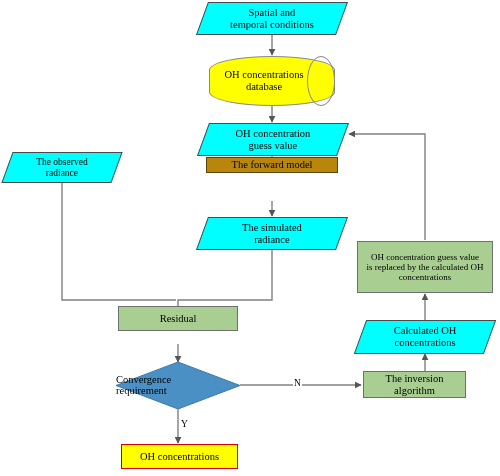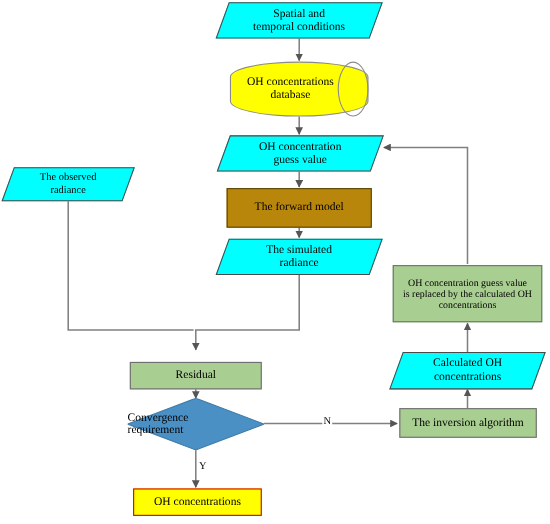--- a/index.html
+++ b/index.html
@@ -158,53 +158,53 @@
   <div class="node para" style="left:203px; top:123px; width:140px; height:33px; font-size:10.5px;">
     <span class="lbl">OH concentration
 guess value</span>
   </div>
 
   <div class="node para" style="left:7px; top:152px; width:110px; height:31px; font-size:9.5px;">
     <span class="lbl">The observed
 radiance</span>
   </div>
 
-  <div class="node proc gold" style="left:206px; top:171px; width:132px; height:36px; font-size:10.5px;">
+  <div class="node proc gold" style="left:206px; top:157px; width:132px; height:16px; font-size:10.5px;">
     <span class="lbl">The forward model</span>
   </div>
 
   <div class="node para" style="left:202px; top:217px; width:140px; height:33px; font-size:10.5px;">
     <span class="lbl">The simulated
 radiance</span>
   </div>
 
   <div class="node proc green" style="left:357px; top:241px; width:136px; height:52px; font-size:9px;">
     <span class="lbl">OH concentration guess value
 is replaced by the calculated OH
 concentrations</span>
   </div>
 
-  <div class="node proc green" style="left:118px; top:329px; width:120px; height:25px; font-size:10.5px;">
+  <div class="node proc green" style="left:118px; top:306px; width:120px; height:25px; font-size:10.5px;">
     <span class="lbl">Residual</span>
   </div>
 
   <div class="node para" style="left:360px; top:320px; width:130px; height:34px; font-size:10.5px;">
     <span class="lbl">Calculated OH
 concentrations</span>
   </div>
 
   <div class="diamond-wrap" style="left:116px; top:362px; width:124px; height:47px; font-size:10.5px;">
     <svg class="diamond-shape" viewBox="0 0 124 47" preserveAspectRatio="none">
       <polygon points="62,0 124,23.5 62,47 0,23.5" fill="#4a90c4" stroke="#3d7ba8" stroke-width="1"></polygon>
     </svg>
     <span class="lbl">Convergence
 requirement</span>
   </div>
 
-  <div class="node proc green" style="left:363px; top:371px; width:125px; height:27px; font-size:10.5px;">
+  <div class="node proc green" style="left:363px; top:371px; width:103px; height:27px; font-size:10.5px;">
     <span class="lbl">The inversion algorithm</span>
   </div>
 
   <div class="node proc yellow" style="left:121px; top:444px; width:117px; height:25px; font-size:10.5px;">
     <span class="lbl">OH concentrations</span>
   </div>
 
   <span class="edge-label" style="left:293px; top:379px; font-size:9.5px;">N</span>
   <span class="edge-label" style="left:180px; top:420px; font-size:9.5px;">Y</span>
 

